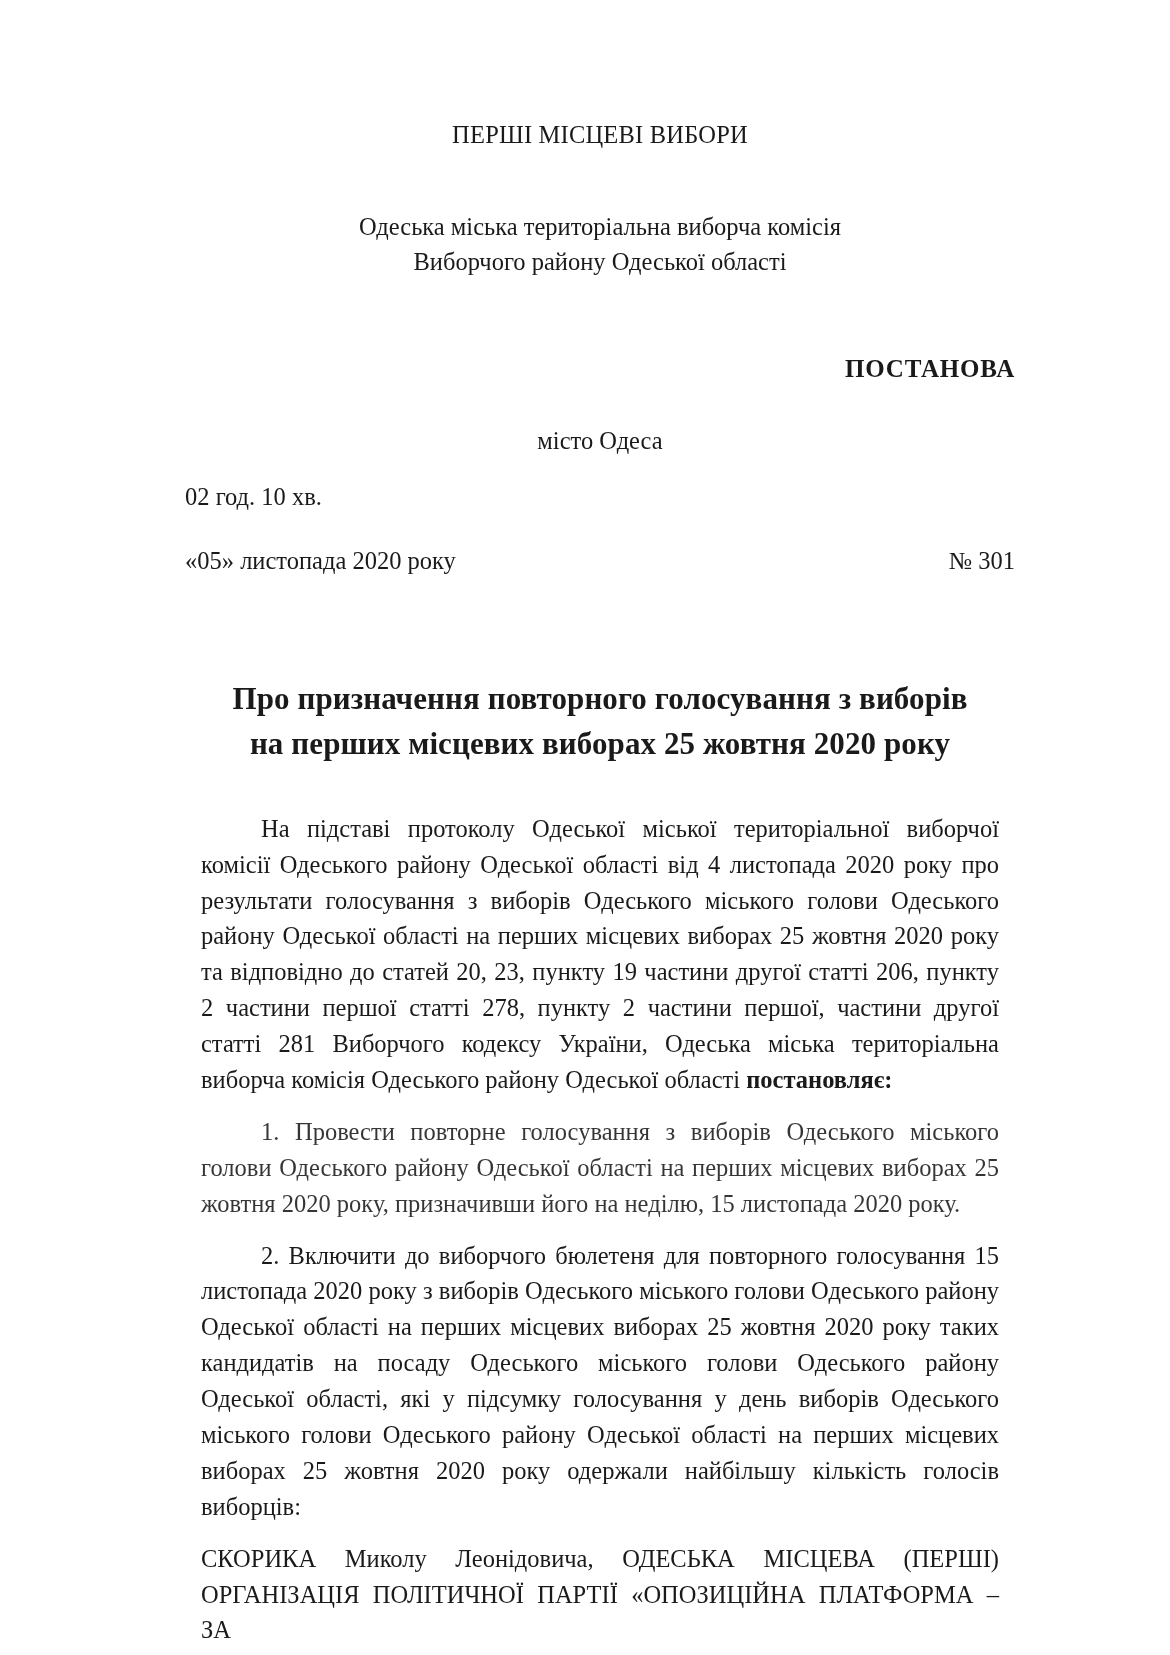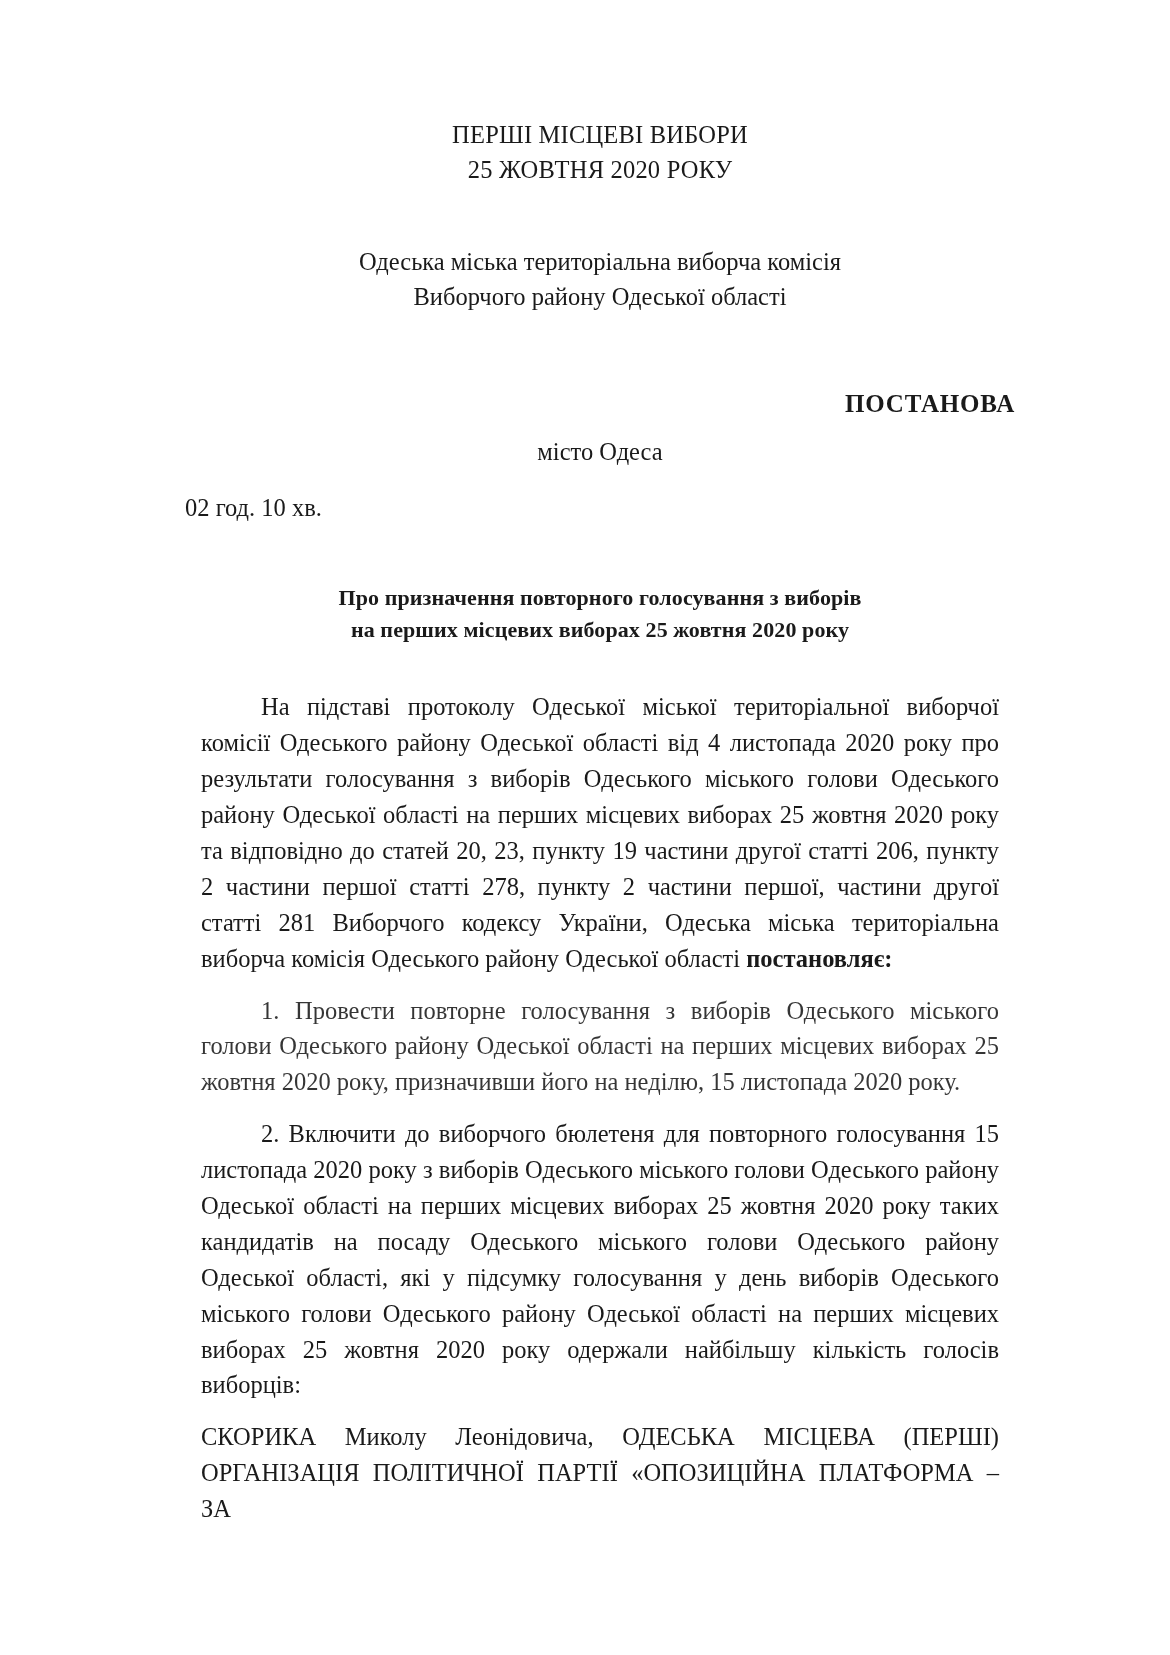--- a/index.html
+++ b/index.html
@@ -47,73 +47,76 @@
     line-height: 1.43;
   }
   .doc-type {
     margin-top: 76px;
     font-size: 25px;
     font-weight: bold;
     letter-spacing: 0.8px;
     text-align: right;
   }
   .city {
-    margin-top: 20px;
+    margin-top: 44px;
     font-size: 24.5px;
   }
   .time-line {
     margin-top: 28px;
     font-size: 24.5px;
   }
   .date-row {
     margin-top: 36px;
     font-size: 24.5px;
     display: flex;
     justify-content: space-between;
     align-items: baseline;
   }
   .date-row .doc-number { white-space: nowrap; }
 
   .title-block {
-    margin-top: 60px;
-    font-size: 22px;
+    margin-top: 102px;
+    font-size: 31px;
     font-weight: bold;
     line-height: 1.45;
     letter-spacing: 0.1px;
   }
   .body-block {
     margin-top: 44px;
     font-size: 24.5px;
     line-height: 1.465;
   }
   .body-block p { margin: 16px; }
   .faded2 { opacity: 0.88; }
 </style>
 </head>
 <body>
 
 <div class="page">
   <div class="content">
 
     <div class="election-header center">
       <div>ПЕРШІ МІСЦЕВІ ВИБОРИ</div>
-      <div>25 ЖОВТНЯ 2020 РОКУ</div>
     </div>
 
     <div class="commission-block center">
       <div>Одеська міська територіальна виборча комісія</div>
       <div>Виборчого району Одеської області</div>
     </div>
 
     <div class="doc-type center">ПОСТАНОВА</div>
 
     <div class="city center">місто Одеса</div>
 
     <div class="time-line">02 год. 10 хв.</div>
 
+    <div class="date-row">
+      <span>«05» листопада 2020 року</span>
+      <span class="doc-number">№ 301</span>
+    </div>
 
     <div class="title-block center">
       <div>Про призначення повторного голосування з виборів</div>
       <div>на перших місцевих виборах 25 жовтня 2020 року</div>
     </div>
 
     <div class="body-block">
       <p class="just indent"><span>На підставі протоколу Одеської міської територіальної виборчої комісії Одеського району Одеської області від 4 листопада 2020 року про результати голосування з виборів Одеського міського голови Одеського району Одеської області на перших місцевих виборах 25 жовтня 2020 року та відповідно до статей 20, 23, пункту 19 частини другої статті 206, пункту 2 частини першої статті 278,  пункту 2 частини першої, частини другої статті 281 Виборчого кодексу України, Одеська міська територіальна виборча комісія Одеського району Одеської області </span><span class="bold">постановляє:</span></p>
 
       <p class="just indent faded2">1. Провести повторне голосування з виборів Одеського міського голови Одеського району Одеської області на перших місцевих виборах 25 жовтня 2020 року, призначивши його на неділю, 15 листопада 2020 року.</p>

